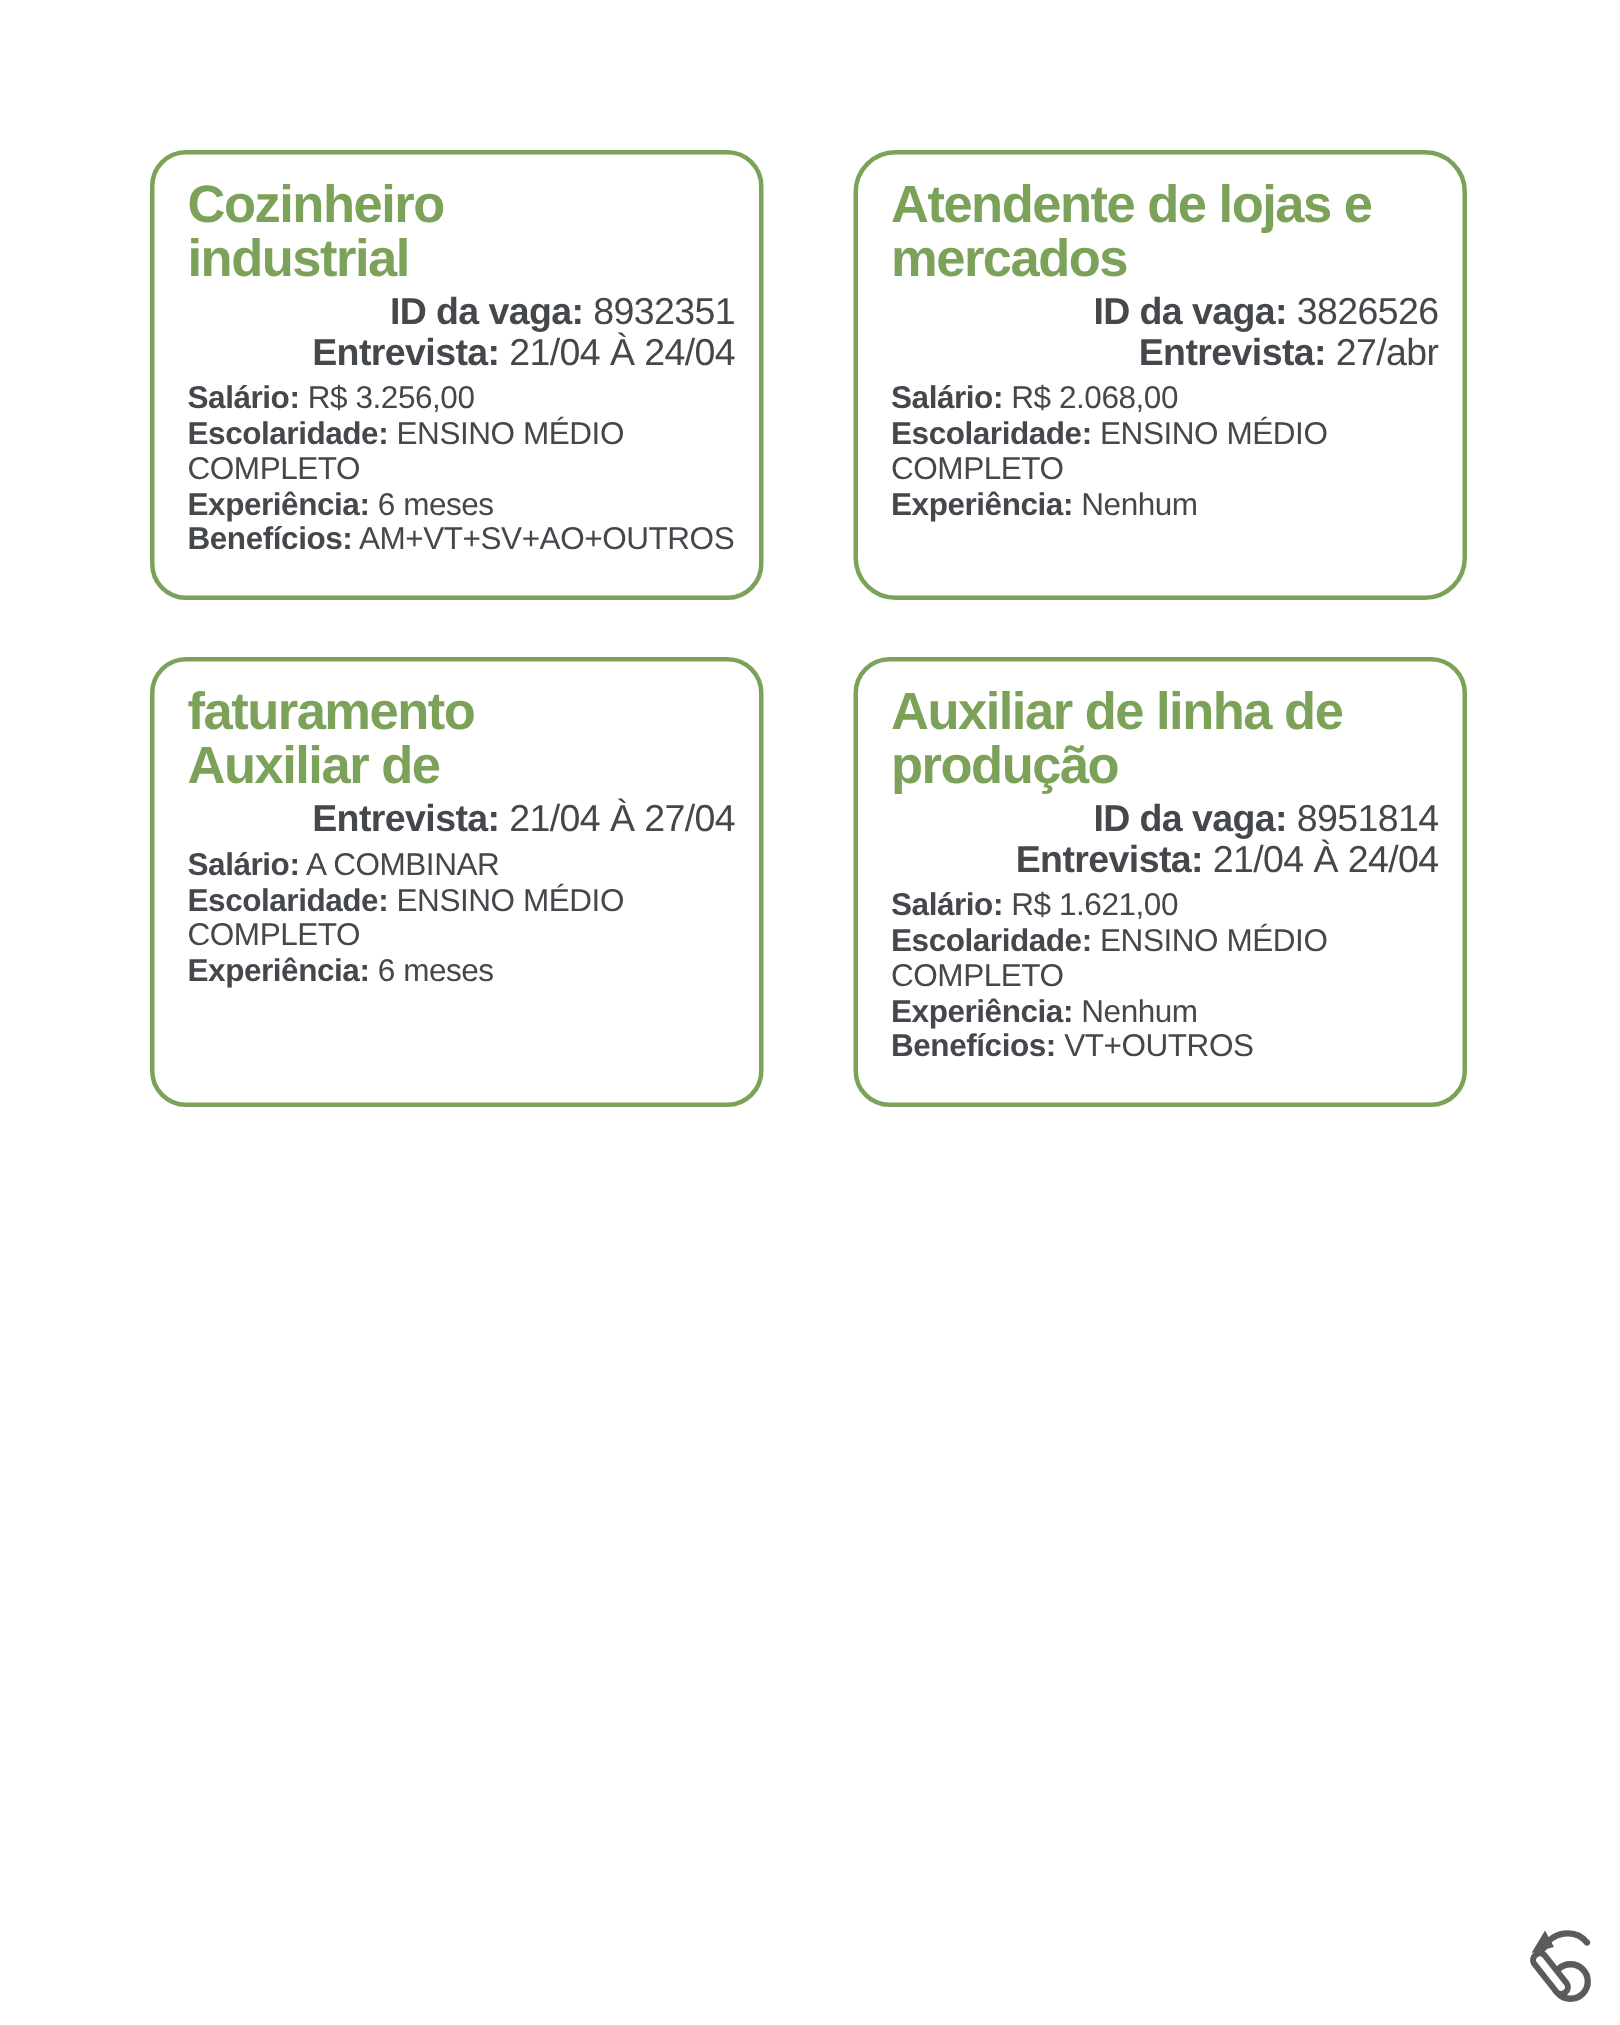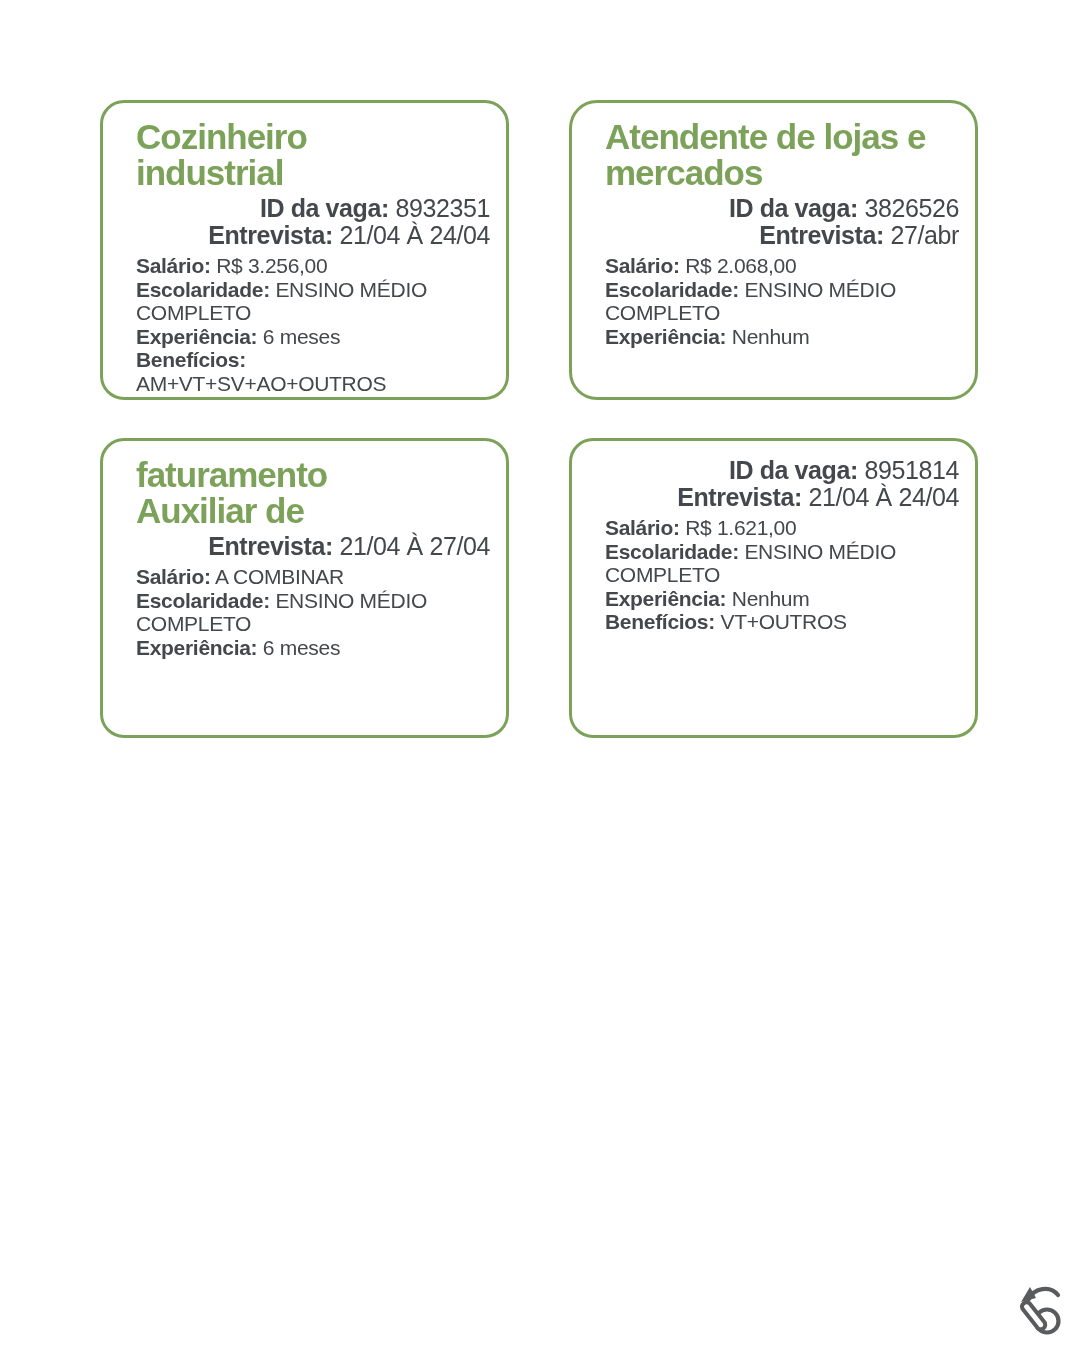--- a/index.html
+++ b/index.html
@@ -15,21 +15,21 @@
     color: #44474B;
     overflow: hidden;
   }
   .card {
     position: absolute;
     width: 409px;
     height: 300px;
     box-sizing: border-box;
     border: 3px solid #7CA25A;
     border-radius: 24px;
-    padding: 16px 16px 0 33px;
+    padding: 16px 16px 0 22px;
     background: #ffffff;
   }
   .card.c1 { left: 100px; top: 100px; }
   .card.c2 { left: 569px; top: 100px; border-radius: 28px; }
   .card.c3 { left: 100px; top: 438px; }
   .card.c4 { left: 569px; top: 438px; }
   .title {
     color: #7CA25A;
     font-weight: 700;
     font-size: 35px;
@@ -131,20 +131,24 @@
     <div class="detail">
       <span class="lbl">Escolaridade:</span> <span class="val">ENSINO MÉDIO COMPLETO</span>
     </div>
     <div class="detail">
       <span class="lbl">Experiência:</span> <span class="val">6 meses</span>
     </div>
   </div>
 </div>
 
 <div class="card c4">
+  <div class="title">
+    <div>Auxiliar de linha de</div>
+    <div>produção</div>
+  </div>
   <div class="meta">
     <span class="lbl">ID da vaga:</span> <span class="val">8951814</span>
   </div>
   <div class="meta">
     <span class="lbl">Entrevista:</span> <span class="val">21/04 À 24/04</span>
   </div>
   <div class="details">
     <div class="detail">
       <span class="lbl">Salário:</span> <span class="val">R$ 1.621,00</span>
     </div>

